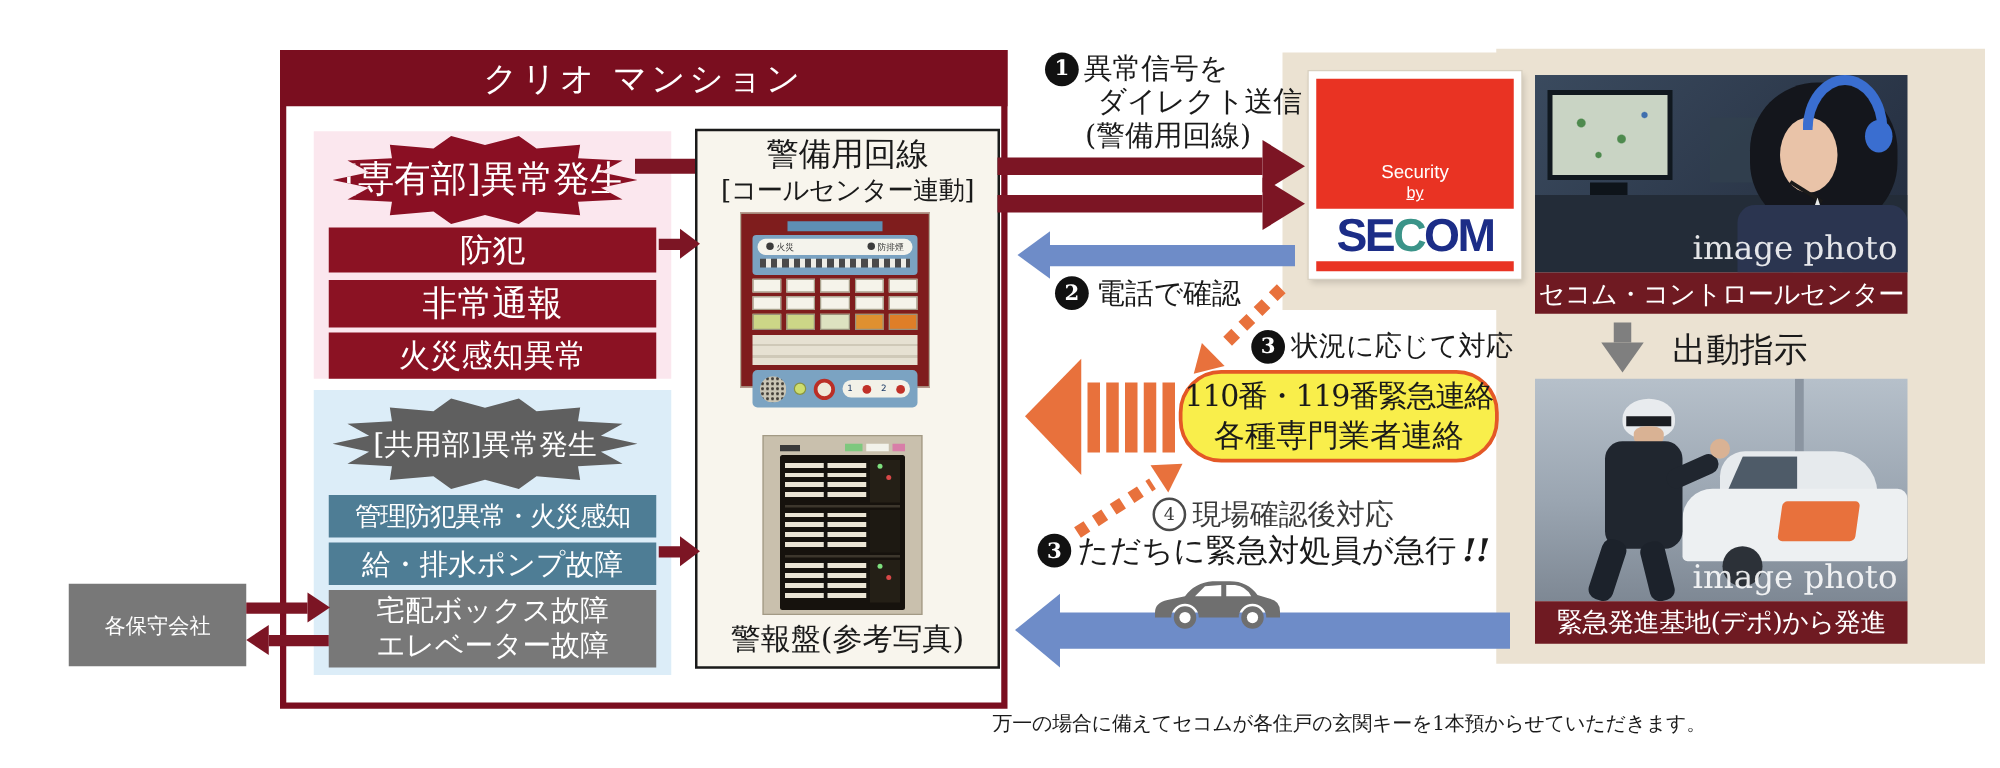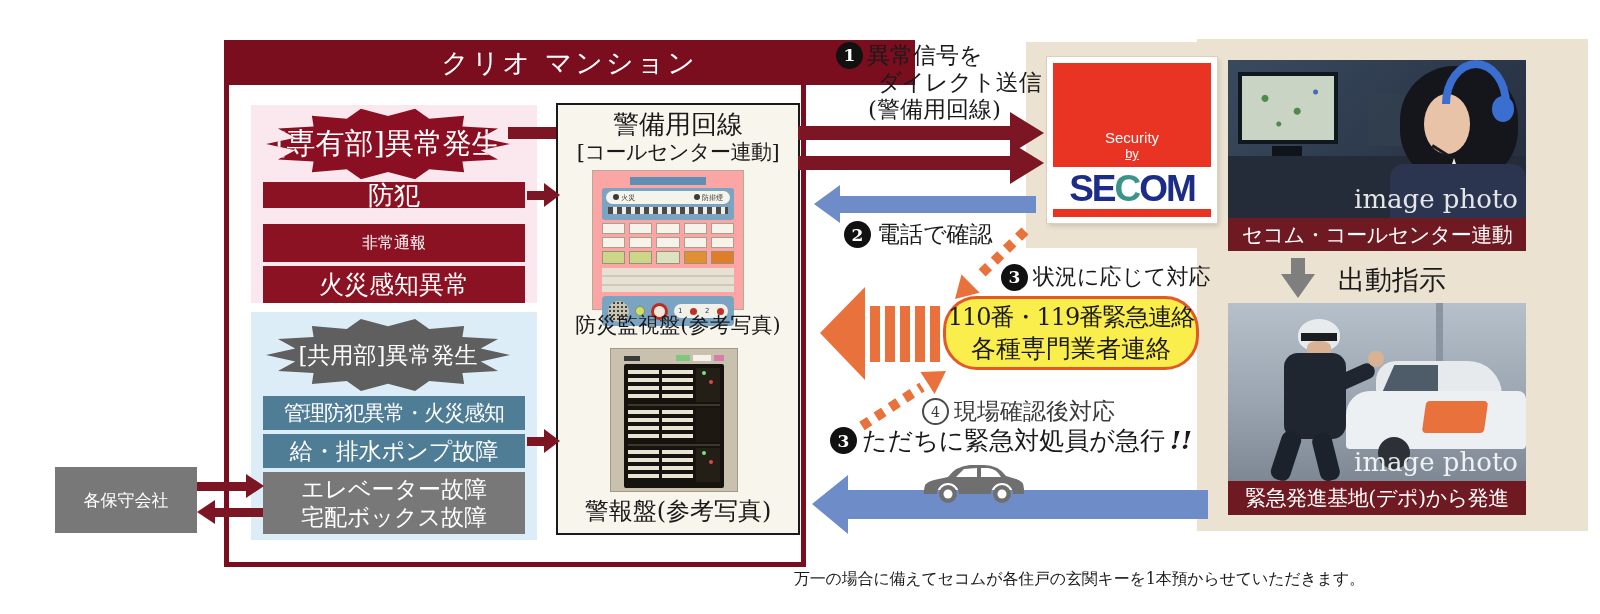--- a/index.html
+++ b/index.html
@@ -16,21 +16,21 @@
   .burst{clip-path:polygon(100% 50%,88% 58.7%,95.1% 71.7%,80.5% 74.3%,81.2% 89.1%,66.9% 85.1%,61.1% 98.8%,50% 89%,38.9% 98.8%,33.1% 85.1%,18.8% 89.1%,19.5% 74.3%,4.9% 71.7%,12% 58.7%,0% 50%,12% 41.3%,4.9% 28.3%,19.5% 25.7%,18.8% 10.9%,33.1% 14.9%,38.9% 1.2%,50% 11%,61.1% 1.2%,66.9% 14.9%,81.2% 10.9%,80.5% 25.7%,95.1% 28.3%,88% 41.3%);}
   .redbar{background:#8b1223;}
   .tealbar{background:#4e7d95;}
   .graybar{background:#787878;}
   .numc{display:inline-flex;width:27px;height:27px;border-radius:50%;background:#111;color:#fff;
         align-items:center;justify-content:center;font-size:17px;font-weight:bold;flex:0 0 auto;}
   .numo{display:inline-flex;width:23px;height:23px;border-radius:50%;background:#fff;border:2px solid #4a4a4a;color:#3a3a3a;
         align-items:center;justify-content:center;font-size:14px;flex:0 0 auto;}
   .tri{width:0;height:0;}
   
-  .fsp{background:#fca5a5;border:1px solid #b3ab97;padding:6px 9px;}
+  .fsp{background:#7f1d1d;border:1px solid #b3ab97;padding:6px 9px;}
   .fsp-title{height:8px;background:#5e8fb4;width:58%;margin:0 auto 3px;}
   .fsp-band{background:#7ba3c2;border-radius:3px;padding:3px 4px;margin-bottom:3px;}
   .fsp-white{background:#f4f3ec;border-radius:8px;height:13px;display:flex;justify-content:space-between;align-items:center;padding:0 7px;font-size:7px;color:#333;font-family:"DejaVu Sans",sans-serif;}
   .fsp-dot{width:6px;height:6px;border-radius:50%;background:#3c3c3c;display:inline-block;}
   .fsp-rowA{height:7px;background:repeating-linear-gradient(90deg,#4a4a4a 0 5px,#efeee6 5px 9px);margin:3px 2px;}
   .fsp-row{display:flex;gap:4px;margin:3px 0;}
   .fsp-row i{flex:1;height:9px;background:#f5f3ea;border:1px solid #a8a08c;}
   .fsp-rowD i{height:11px;border:1px solid #9a917c;}
   .fsp-slats{height:24px;background:repeating-linear-gradient(180deg,#e6e1d2 0 7px,#cfc9b8 7px 9px);margin:4px 0;}
   .fsp-bottom{background:#7ba3c2;border-radius:4px;height:30px;display:flex;align-items:center;gap:6px;padding:0 6px;}
@@ -55,51 +55,51 @@
 </style>
 </head>
 <body>
 
 <div class="canvas">
 
   <div class="abs" style="left:1026px;top:42px;width:182px;height:206px;background:#ebe2d2;"></div>
   <div class="abs" style="left:1197px;top:39px;width:391px;height:492px;background:#ebe2d2;"></div>
 
   <div class="abs main-box" style="left:224px;top:40px;width:582px;height:527px;"></div>
-  <div class="abs banner ctr" style="left:224px;top:40px;width:691px;height:45px;">
+  <div class="abs banner ctr" style="left:224px;top:40px;width:582px;height:45px;">
     <span class="wtxt">クリオ マンション</span>
   </div>
 
   <div class="abs" style="left:251px;top:105px;width:286px;height:198px;background:#fbe7ee;"></div>
   <div class="abs burst ctr" style="left:266px;top:108px;width:244px;height:72px;background:#8a0f23;">
     <span class="wtxt" style="font-size:29px;">[専有部]異常発生</span>
   </div>
-  <div class="abs redbar ctr" style="left:263px;top:182px;width:262px;height:26px;">
+  <div class="abs redbar ctr" style="left:263px;top:182px;width:262px;height:36px;">
     <span class="wtxt" style="font-size:26px;">防犯</span>
   </div>
   <div class="abs redbar ctr" style="left:263px;top:224px;width:262px;height:38px;">
-    <span class="wtxt" style="font-size:16px;font-family:Liberation Mono, monospace;">非常通報</span>
+    <span class="wtxt" style="font-size:28px;font-family:Liberation Mono, monospace;">非常通報</span>
   </div>
   <div class="abs redbar ctr" style="left:263px;top:266px;width:262px;height:37px;">
     <span class="wtxt" style="font-size:25px;">火災感知異常</span>
   </div>
 
   <div class="abs" style="left:251px;top:312px;width:286px;height:228px;background:#dcedf8;"></div>
   <div class="abs burst ctr" style="left:266px;top:318px;width:244px;height:74px;background:#5f5f5f;">
     <span class="wtxt" style="font-size:23px;">[共用部]異常発生</span>
   </div>
   <div class="abs tealbar ctr" style="left:263px;top:396px;width:262px;height:34px;">
     <span class="wtxt" style="font-size:21px;letter-spacing:-1px;">管理防犯異常・火災感知</span>
   </div>
   <div class="abs tealbar ctr" style="left:263px;top:434px;width:262px;height:34px;">
     <span class="wtxt" style="font-size:23px;">給・排水ポンプ故障</span>
   </div>
   <div class="abs graybar ctr" style="left:263px;top:472px;width:262px;height:62px;flex-direction:column;line-height:28px;">
+    <span class="wtxt" style="font-size:23px;">宅配ボックス故障</span>
     <span class="wtxt" style="font-size:23px;">エレベーター故障</span>
-    <span class="wtxt" style="font-size:23px;">宅配ボックス故障</span>
   </div>
 
   <div class="abs graybar ctr" style="left:55px;top:467px;width:142px;height:66px;">
     <span class="wtxt" style="font-size:17px;">各保守会社</span>
   </div>
   <div class="abs" style="left:197px;top:482px;width:49px;height:9px;background:#7c1524;z-index:5;"></div>
   <div class="abs tri" style="left:246px;top:474px;border-left:18px solid #7c1524;border-top:12px solid transparent;border-bottom:12px solid transparent;z-index:5;"></div>
   <div class="abs" style="left:215px;top:508px;width:48px;height:9px;background:#7c1524;z-index:5;"></div>
   <div class="abs tri" style="left:197px;top:500px;border-right:18px solid #7c1524;border-top:12px solid transparent;border-bottom:12px solid transparent;z-index:5;"></div>
 
@@ -147,23 +147,20 @@
       <span class="fsp-grn"></span>
       <span class="fsp-red"></span>
       <span class="fsp-pill">
         <span>1</span>
           <span class="fsp-rdot"></span>
           <span>2</span>
           <span class="fsp-rdot"></span>
       </span>
     </div>
   </div>
-  <div class="abs ctr" style="left:556px;top:312px;width:244px;height:26px;z-index:4;">
-    <span style="font-size:21px;white-space:nowrap;">防災監視盤(参考写真)</span>
-  </div>
 
   <div class="abs alarm" style="left:610px;top:348px;width:128px;height:144px;z-index:4;">
     <div class="alarm-top">
       <span style="width:16px;height:5px;background:#3a3a3a;display:inline-block;"></span>
       <span style="flex:1;"></span>
       <span style="width:14px;height:6px;background:#7ec87e;display:inline-block;"></span>
       <span style="width:18px;height:6px;background:#f2f2ea;display:inline-block;"></span>
       <span style="width:10px;height:6px;background:#d87ea8;display:inline-block;"></span>
     </div>
     <div class="alarm-panel">
@@ -282,21 +279,21 @@
     <div class="abs" style="left:172px;top:6px;width:118px;height:118px;border-radius:46%;background:#14161c;"></div>
     <div class="abs" style="left:196px;top:34px;width:46px;height:60px;border-radius:50%;background:#e9c3a8;"></div>
     <div class="abs" style="left:214px;top:0px;width:68px;height:44px;border:8px solid #3a6ed0;border-bottom:none;border-radius:50% 50% 0 0 / 100% 100% 0 0;"></div>
     <div class="abs" style="left:264px;top:36px;width:22px;height:26px;border-radius:50%;background:#3a6ed0;"></div>
     <div class="abs" style="left:202px;top:92px;width:30px;height:3px;background:#1a1a1a;transform:rotate(32deg);"></div>
     <div class="abs" style="left:206px;top:98px;width:40px;height:60px;background:#e8eaea;clip-path:polygon(50% 0,100% 100%,0 100%);"></div>
     <div class="abs" style="left:162px;top:104px;width:136px;height:54px;background:#2b3550;border-radius:14px 14px 0 0;"></div>
     <span class="wm" style="right:8px;bottom:4px;">image photo</span>
   </div>
   <div class="abs cap ctr" style="left:1228px;top:218px;width:298px;height:33px;z-index:3;">
-    <span class="wtxt" style="font-size:21px;letter-spacing:-0.5px;">セコム・コールセンター連動</span>
+    <span class="wtxt" style="font-size:21px;letter-spacing:-0.5px;">セコム・コントロールセンター</span>
   </div>
 
   <div class="abs" style="left:1291px;top:258px;width:14px;height:16px;background:#7f7f7f;z-index:3;"></div>
   <div class="abs tri" style="left:1281px;top:274px;border-top:24px solid #7f7f7f;border-left:17px solid transparent;border-right:17px solid transparent;z-index:3;"></div>
   <div class="abs" style="left:1338px;top:262px;font-size:27px;z-index:3;white-space:nowrap;">出動指示</div>
 
   <div class="abs photo" style="left:1228px;top:303px;width:298px;height:178px;background:linear-gradient(180deg,#b6c0ca 0%,#9aa5b1 55%,#7e8894 100%);z-index:3;">
     <div class="abs" style="left:208px;top:0;width:7px;height:96px;background:#8b95a1;"></div>
     <div class="abs" style="left:148px;top:58px;width:126px;height:36px;background:#e6eaed;border-radius:20px 34px 0 0;"></div>
     <div class="abs" style="left:154px;top:62px;width:56px;height:28px;background:#4e5b68;clip-path:polygon(22% 0,100% 0,100% 100%,0 100%);"></div>

